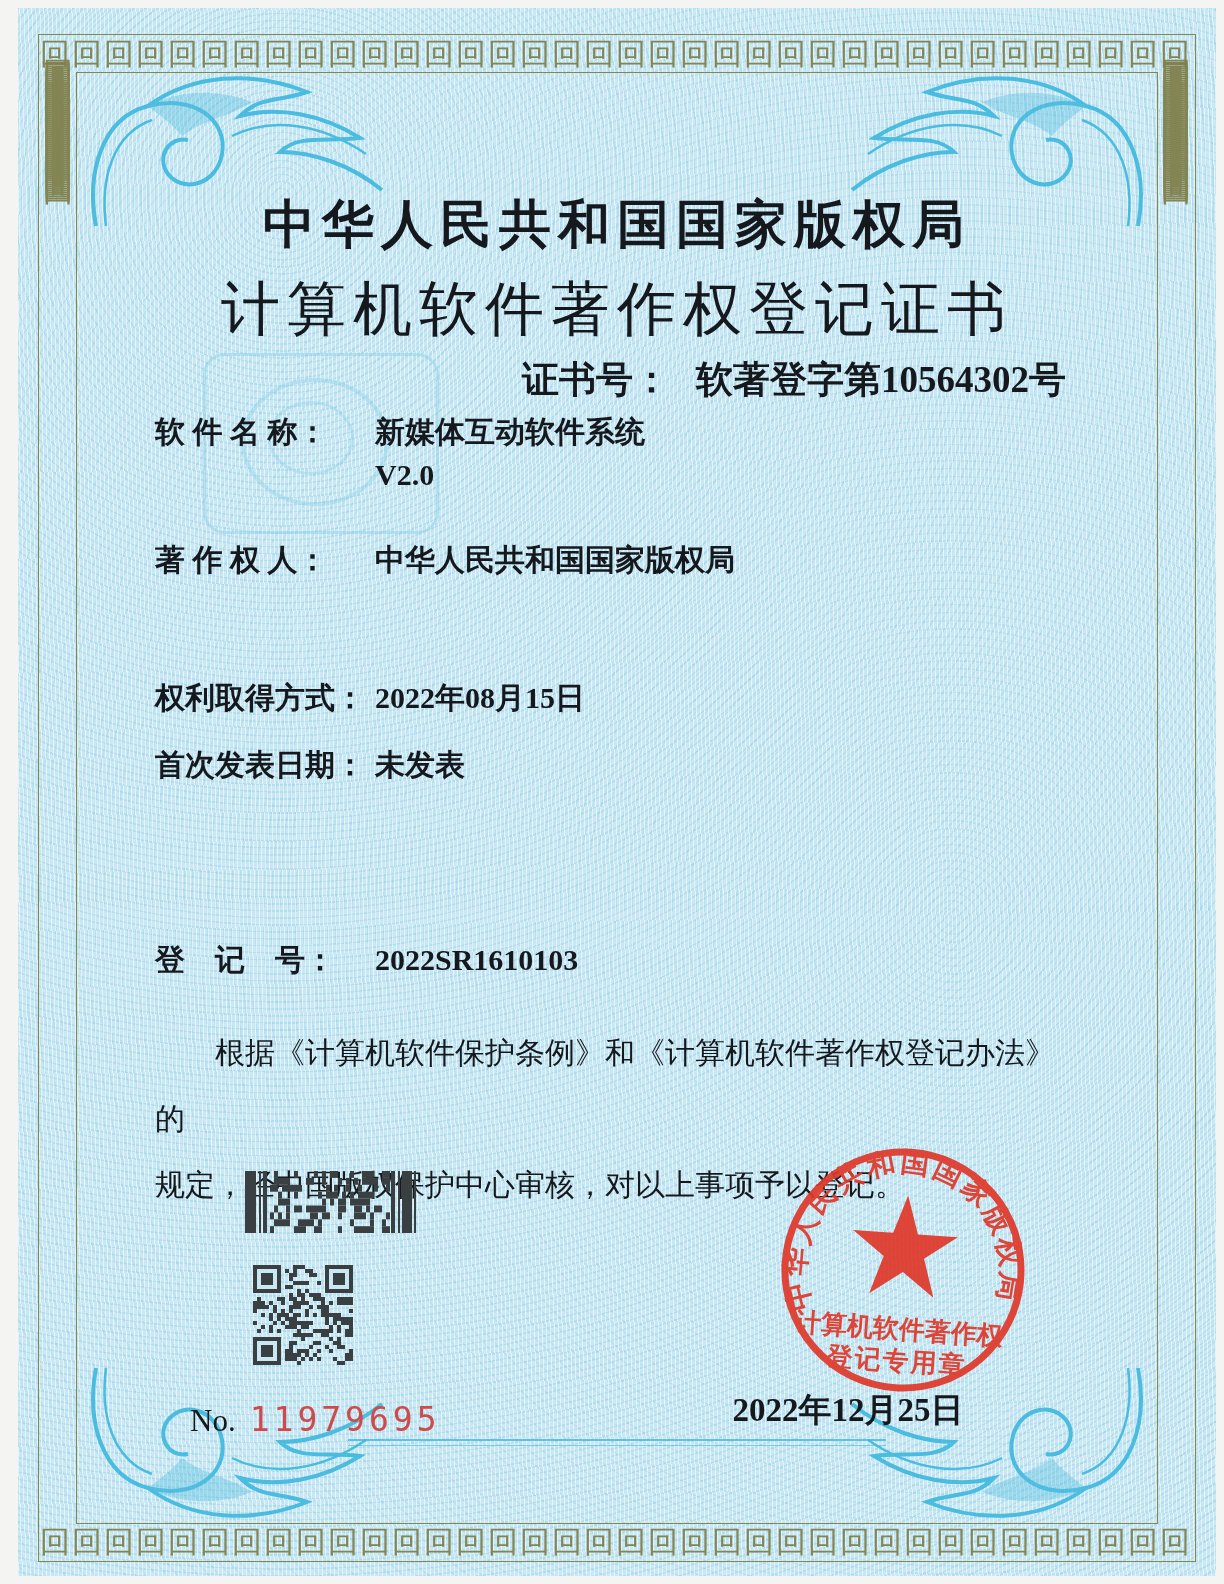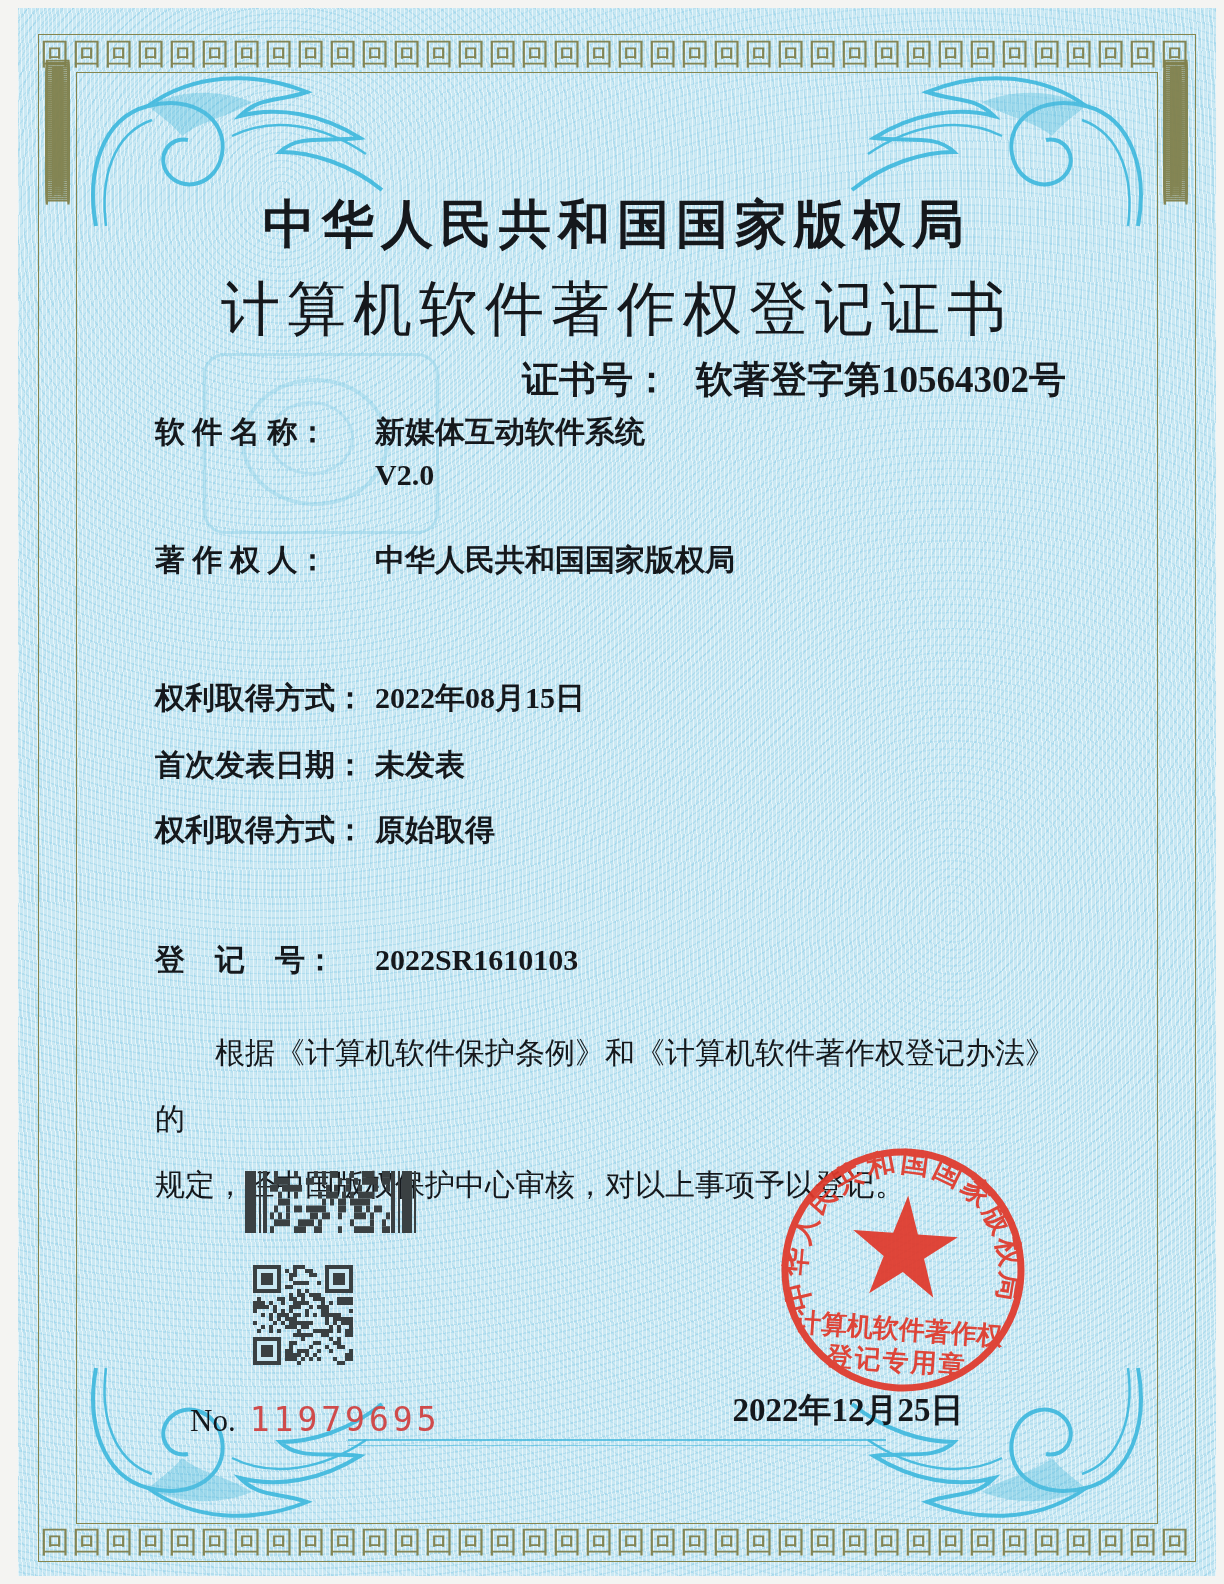--- a/index.html
+++ b/index.html
@@ -129,23 +129,20 @@
       <span>V2.0</span>
     </div>
     <div class="tx row" style="top:532px">
       <span class="lbl">著 作 权 人：</span><span>中华人民共和国国家版权局</span>
     </div>
     <div class="tx row" style="top:670px">
       <span class="lbl">权利取得方式：</span><span>2022年08月15日</span>
     </div>
     <div class="tx row" style="top:737px">
       <span class="lbl">首次发表日期：</span><span>未发表</span>
-    </div>
-    <div class="tx row" style="top:802px">
-      <span class="lbl">权利取得方式：</span><span>原始取得</span>
     </div>
     <div class="tx row" style="top:932px">
       <span class="lbl">登　记　号：</span><span>2022SR1610103</span>
     </div>
 
     <div class="tx para" style="top:1012px">
       <div class="indent">根据《计算机软件保护条例》和《计算机软件著作权登记办法》的</div>
       <div>规定，经中国版权保护中心审核，对以上事项予以登记。</div>
     </div>
 

